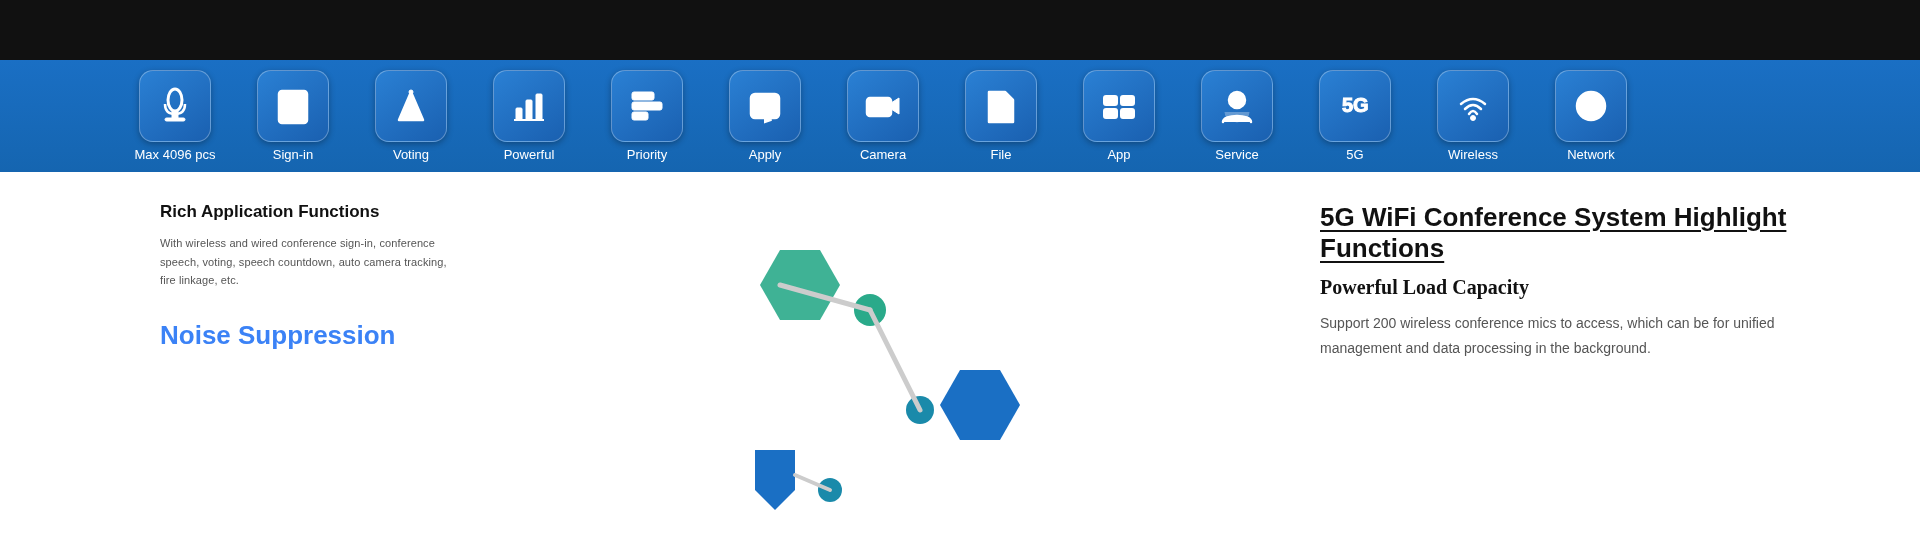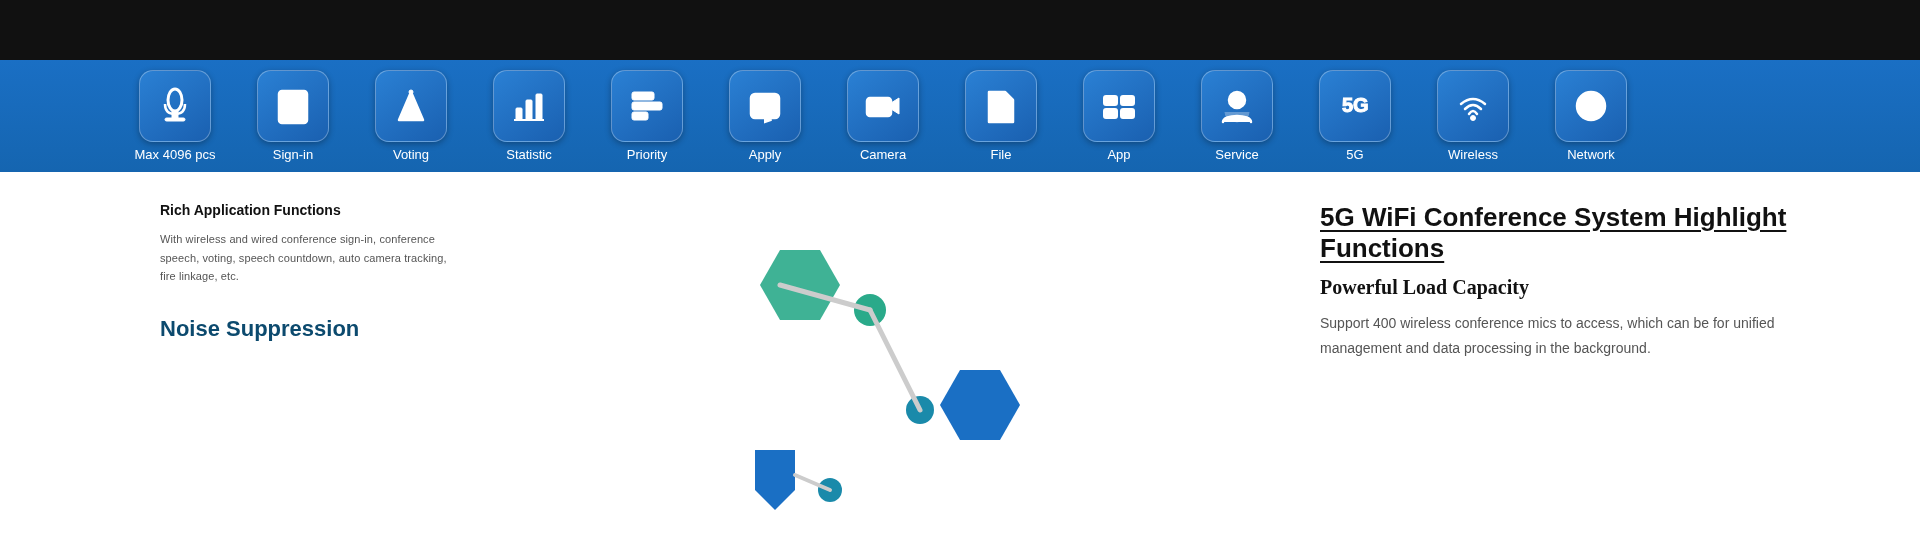--- a/index.html
+++ b/index.html
@@ -74,37 +74,37 @@
     }
 
     
     .left-section {
       width: 500px;
       padding: 30px 40px 20px 160px;
       flex-shrink: 0;
     }
 
     .section-title {
-      font-size: 14px;
+      font-size: 17px;
       font-weight: bold;
       color: #111;
       margin-bottom: 12px;
     }
 
     .section-body {
       font-size: 11px;
       color: #555;
       line-height: 1.7;
       letter-spacing: 0.01em;
     }
 
     .noise-title {
-      font-size: 22px;
+      font-size: 26px;
       font-weight: bold;
-      color: #0c4a6e;
+      color: #3b82f6;
       margin-top: 30px;
     }
 
     
     .middle-section {
       flex: 1;
       display: flex;
       align-items: center;
       justify-content: center;
       position: relative;
@@ -191,21 +191,21 @@
 
   <div class="toolbar-item">
     <div class="toolbar-icon-box">
       <svg width="40" height="40" viewBox="0 0 40 40" fill="none">
           <rect x="7" y="22" width="6" height="12" fill="white" rx="1"></rect>
           <rect x="17" y="14" width="6" height="20" fill="white" rx="1"></rect>
           <rect x="27" y="8" width="6" height="26" fill="white" rx="1"></rect>
           <line x1="5" y1="34" x2="35" y2="34" stroke="white" stroke-width="2"></line>
         </svg>
     </div>
-    <span class="toolbar-label">Statistic</span>
+    <span class="toolbar-label">Powerful</span>
   </div>
 
   <div class="toolbar-item">
     <div class="toolbar-icon-box">
       <svg width="40" height="40" viewBox="0 0 40 40" fill="none">
           <rect x="5" y="6" width="22" height="8" rx="2" fill="white"></rect>
           <rect x="5" y="16" width="30" height="8" rx="2" fill="white"></rect>
           <rect x="5" y="26" width="16" height="8" rx="2" fill="white"></rect>
         </svg>
     </div>
@@ -335,16 +335,16 @@
 
       <circle cx="130" cy="270" r="12" fill="#1a8aaa"></circle>
 
       <line x1="95" y1="255" x2="130" y2="270" stroke="#ccc" stroke-width="4" stroke-linecap="round"></line>
     </svg>
   </div>
 
   <div class="right-section">
     <div class="right-title">5G WiFi Conference System  Highlight Functions</div>
     <div class="right-subtitle">Powerful Load Capacity</div>
-    <div class="right-body">Support 400 wireless conference mics to access, which can be  for unified management and data processing in the background.</div>
+    <div class="right-body">Support 200 wireless conference mics to access, which can be  for unified management and data processing in the background.</div>
   </div>
 
 </div>
 
 </body></html>

